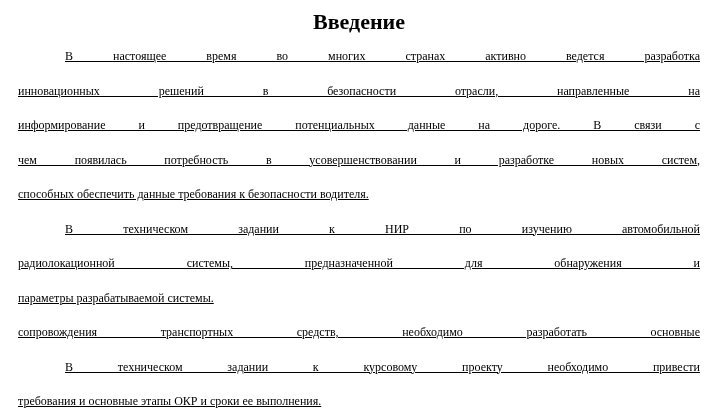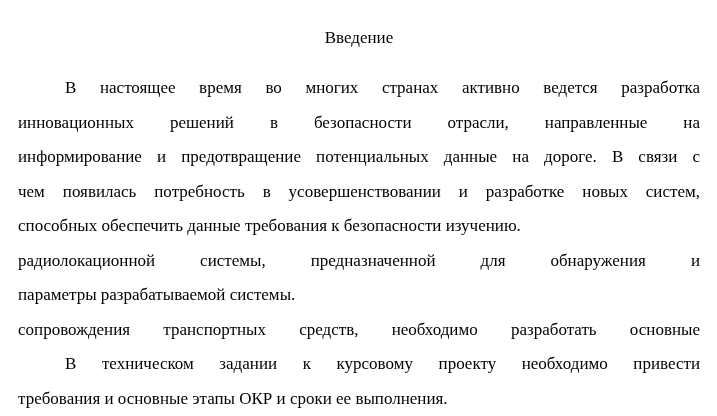--- a/index.html
+++ b/index.html
@@ -15,54 +15,56 @@
     font-family: "Liberation Serif", "DejaVu Serif", serif;
   }
   .page {
     box-sizing: border-box;
     width: 717px;
     height: 416px;
     padding: 4px 17px 0 18px;
     overflow: hidden;
   }
   .doc-title {
-    margin: 16px;
-    font-size: 17px;
-    font-weight: normal;
+    margin: 0;
+    font-size: 22px;
+    font-weight: bold;
     text-align: center;
     line-height: 35px;
     height: 35px;
   }
   .text-line {
-    font-size: 17px;
+    font-size: 12px;
     line-height: 34.5px;
     height: 34.5px;
     text-align: justify;
     text-align-last: justify;
     text-justify: inter-word;
     overflow: hidden;
     white-space: normal;
+    text-decoration: underline;
   }
   .text-line.first-line {
     text-indent: 47px;
   }
   .text-line.last-line {
     text-align-last: left;
   }
 </style>
 </head>
 <body>
 
 <div class="page">
   <h1 class="doc-title">Введение</h1>
   <div id="paragraphs">
       <div class="text-line first-line">В настоящее время во многих странах активно ведется разработка</div>
       <div class="text-line">инновационных решений в безопасности отрасли, направленные на</div>
       <div class="text-line">информирование и предотвращение потенциальных данные на дороге. В связи с</div>
       <div class="text-line">чем появилась потребность в усовершенствовании и разработке новых систем,</div>
-      <div class="text-line last-line">способных обеспечить данные требования к безопасности изучению.</div>
+      <div class="text-line last-line">способных обеспечить данные требования к безопасности водителя.</div>
+      <div class="text-line first-line">В техническом задании к НИР по изучению автомобильной</div>
       <div class="text-line">радиолокационной системы, предназначенной для обнаружения и</div>
       <div class="text-line last-line">параметры разрабатываемой системы.</div>
       <div class="text-line">сопровождения транспортных средств, необходимо разработать основные</div>
       <div class="text-line first-line">В техническом задании к курсовому проекту необходимо привести</div>
       <div class="text-line last-line">требования и основные этапы ОКР и сроки ее выполнения.</div>
     </div>
 </div>
 
 </body></html>

